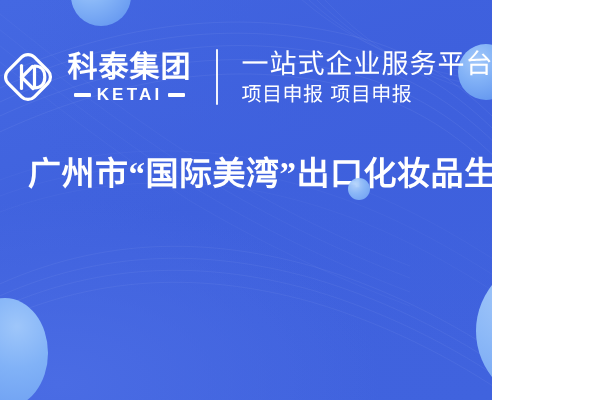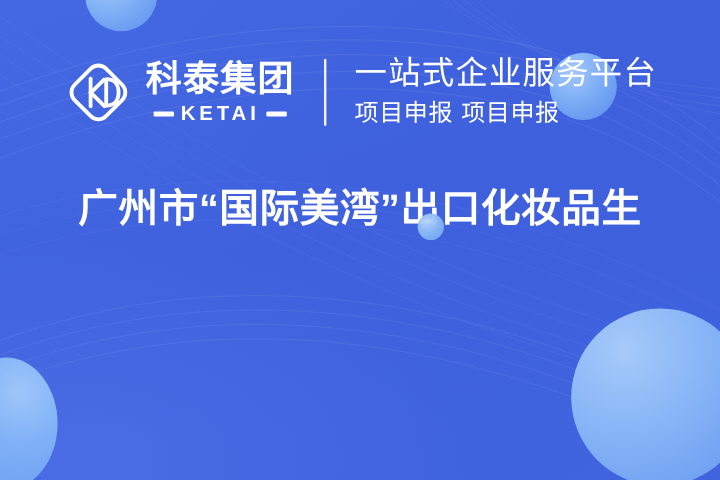--- a/index.html
+++ b/index.html
@@ -7,21 +7,21 @@
     margin: 0;
     padding: 0;
     background: #ffffff;
   }
   body {
     font-family: "Liberation Sans", "DejaVu Sans", sans-serif;
   }
 
   .banner {
     position: relative;
-    width: 600px;
+    width: 492px;
     height: 400px;
     overflow: hidden;
     background: #4163de;
     background-image:
       radial-gradient(ellipse 520px 300px at 12% 96%, #4a6ce4 0%, rgba(74,108,228,0) 62%),
       radial-gradient(ellipse 620px 420px at 92% 18%, #3e60dd 0%, rgba(62,96,221,0) 70%),
       linear-gradient(160deg, #4468e2 0%, #3f61dd 48%, #4063de 100%);
   }
 
   
@@ -141,21 +141,21 @@
     flex-direction: column;
     justify-content: center;
     gap: 2px;
   }
   .tagline-main {
     color: #ffffff;
     font-size: 27px;
     line-height: 32px;
     letter-spacing: 1px;
     white-space: nowrap;
-    font-family: Liberation Mono, monospace;
+    font-family: Liberation Serif, serif;
   }
   .tagline-sub {
     color: #ffffff;
     font-size: 20px;
     line-height: 24px;
     letter-spacing: 0.5px;
     white-space: nowrap;
     font-family: "DejaVu Sans", "Liberation Sans", sans-serif;
   }
 
@@ -169,21 +169,21 @@
     padding: 0 28px;
     box-sizing: border-box;
   }
   .headline-line {
     color: #ffffff;
     font-size: 33px;
     line-height: 44px;
     font-weight: 700;
     letter-spacing: 0.5px;
     white-space: nowrap;
-    font-family: Liberation Sans, sans-serif;
+    font-family: Liberation Serif, serif;
   }
 </style>
 </head>
 <body>
 
 <div class="banner">
 
   <div class="texture">
     <svg viewBox="0 0 600 400" preserveAspectRatio="none" aria-hidden="true">
       <g fill="none" stroke="#ffffff" stroke-width="0.6" opacity="0.10">

